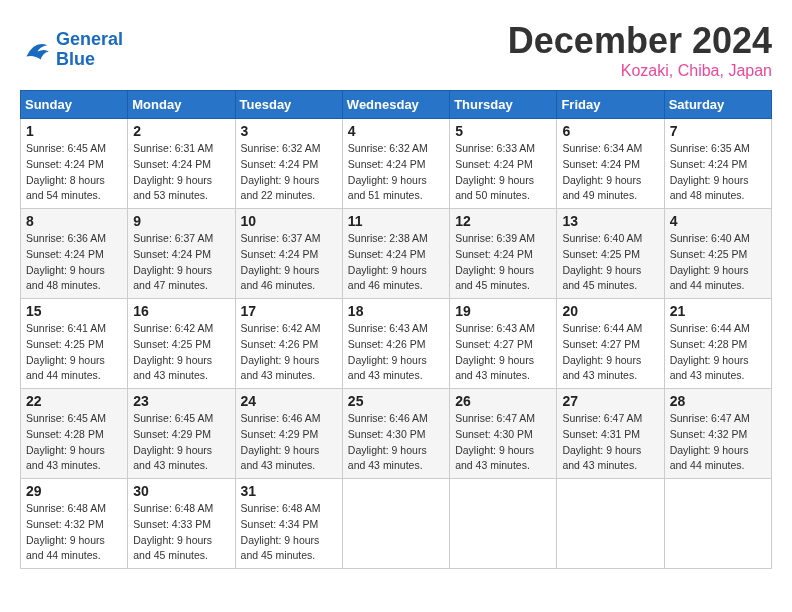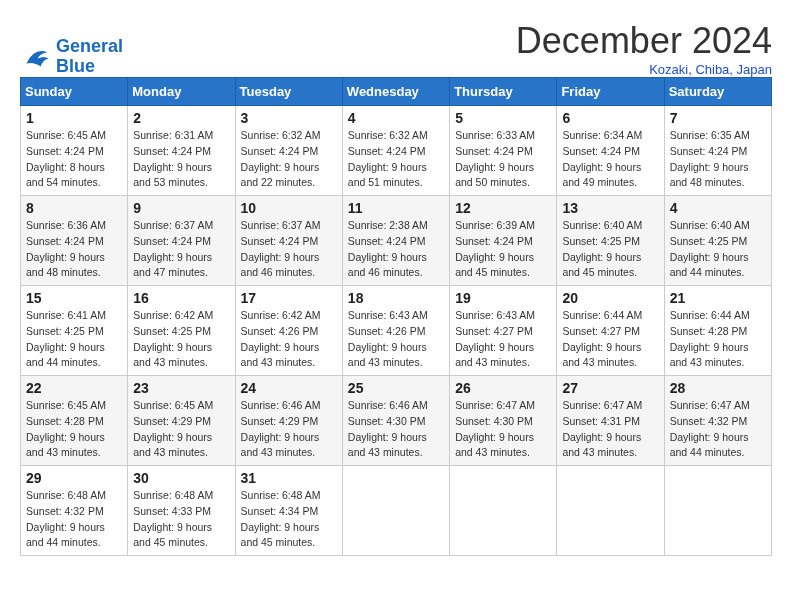--- a/index.html
+++ b/index.html
@@ -6,21 +6,22 @@
     body {
       font-family: Arial, sans-serif;
       background: #fff;
       width: 792px;
       min-height: 612px;
       padding: 20px;
     }
     .header {
       display: flex;
       justify-content: space-between;
-      align-items: flex-end;
+      align-items: center;
+      margin-bottom: 10px;
     }
     .logo {
       display: flex;
       align-items: center;
       gap: 4px;
     }
     .logo-text {
       font-size: 18px;
       font-weight: bold;
       color: #333;
@@ -31,26 +32,26 @@
     }
     .logo-bird {
       width: 32px;
       height: 32px;
     }
     .title-block {
       text-align: right;
     }
     .month-title {
       font-size: 36px;
-      font-weight: normal;
+      font-weight: bold;
       color: #333;
     }
     .location {
-      font-size: 13px;
-      color: #1d4ed8;
+      font-size: 16px;
+      color: #ec4899;
     }
     table {
       width: 100%;
       border-collapse: collapse;
       font-size: 11px;
       border-radius: 29px;
     }
     thead th {
       background-color: #2874c8;
       color: #fff;

